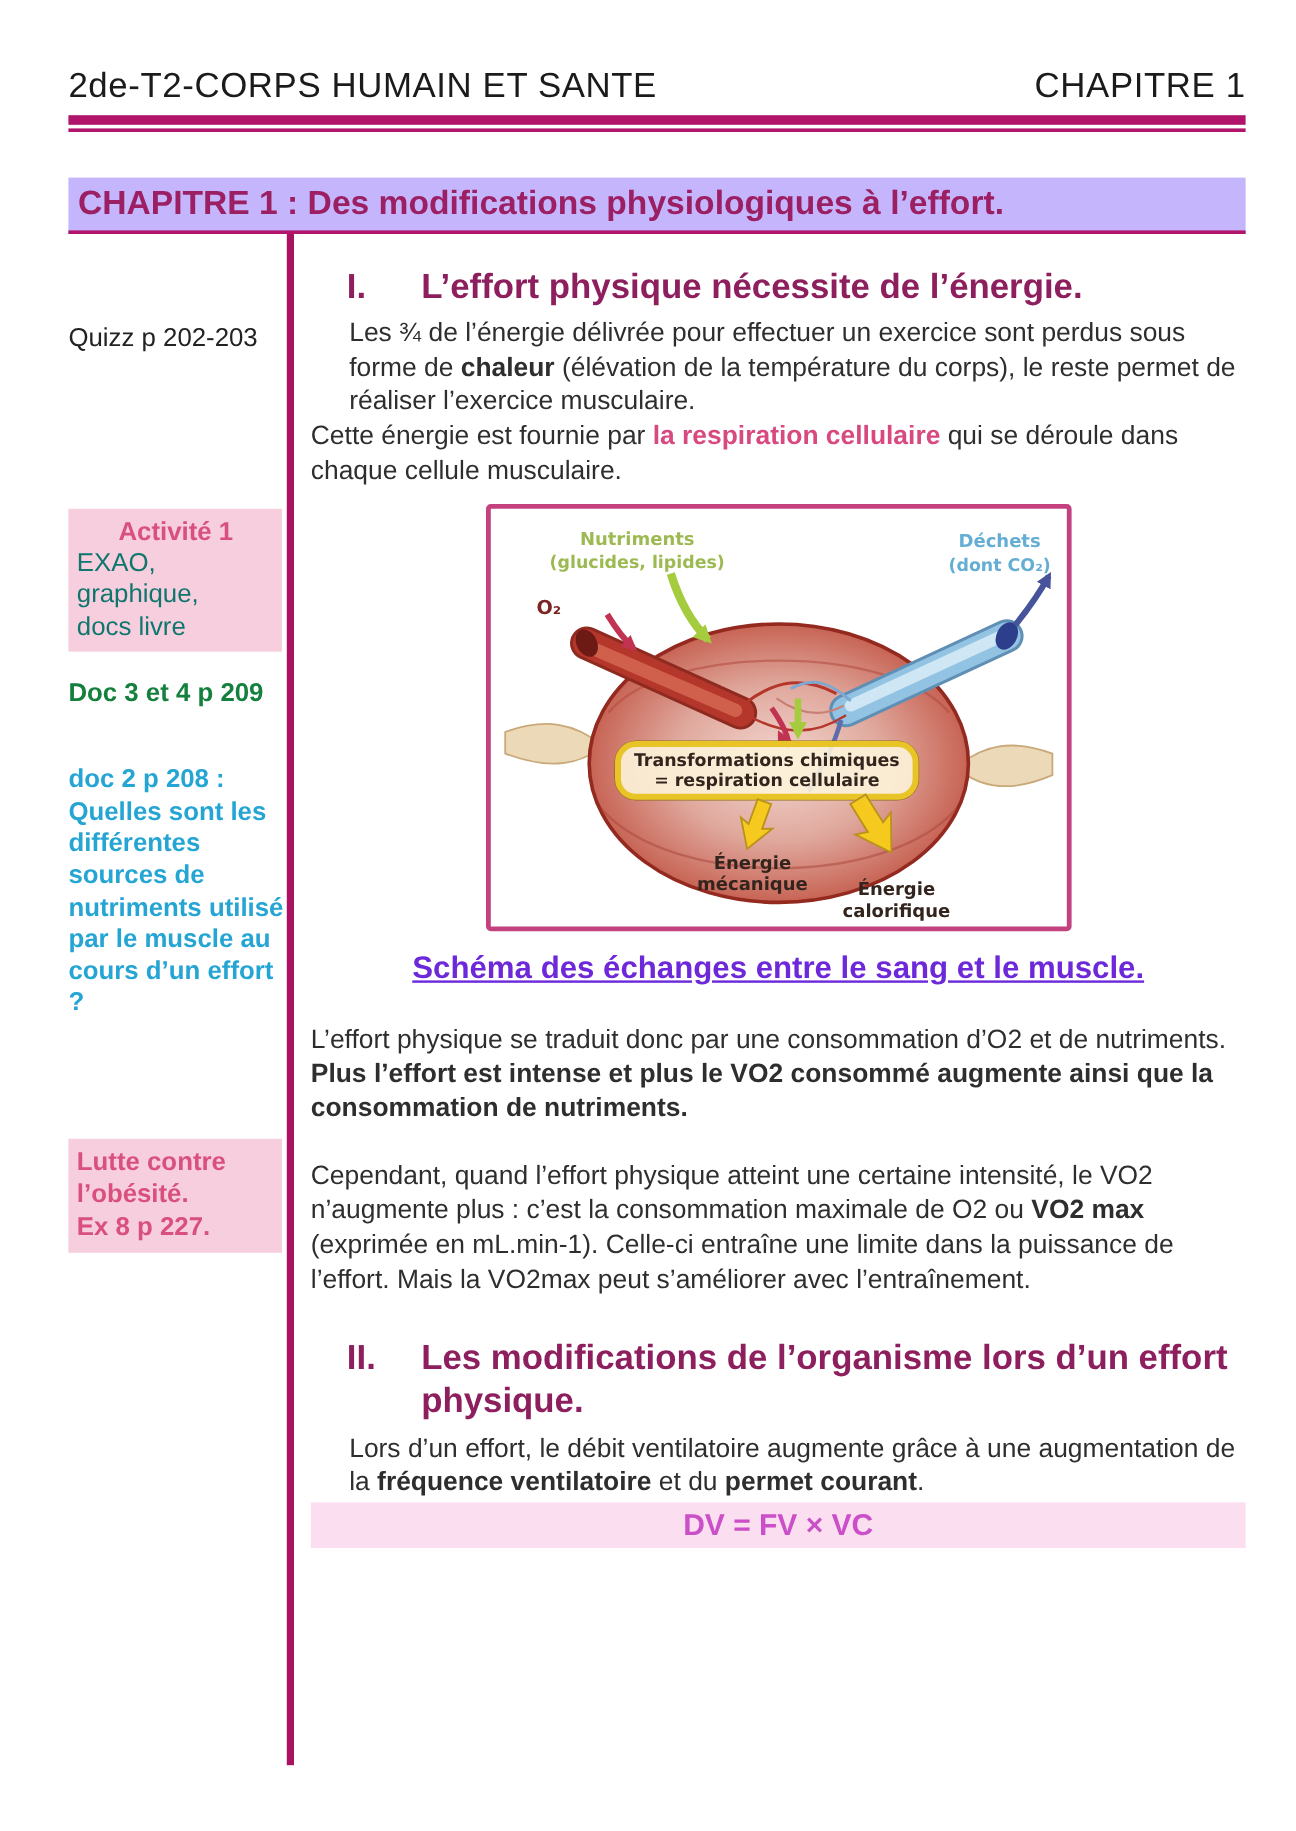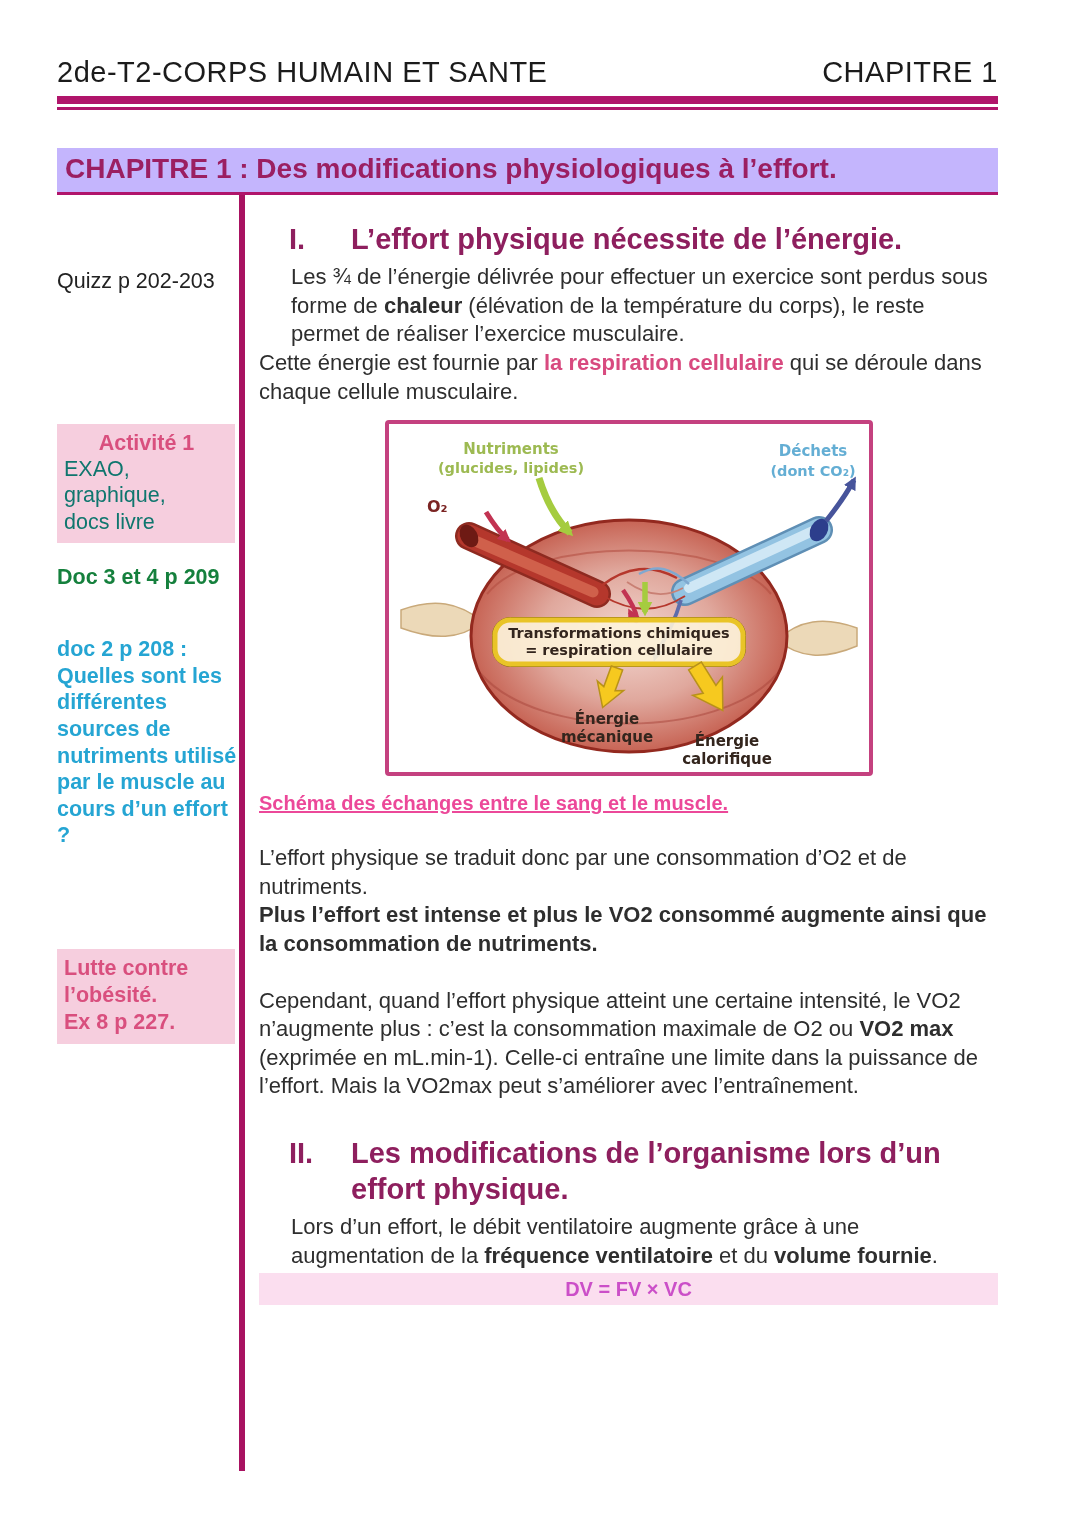--- a/index.html
+++ b/index.html
@@ -1,18 +1,18 @@
 <!DOCTYPE html>
 <html><head>
 <meta charset="utf-8">
 <style>
   html,body{margin:0;padding:0;background:#ffffff;}
   .page{
     width:1080px;height:1526px;box-sizing:border-box;
-    padding:56px 82px 0 57px;background:#ffffff;position:relative;
+    padding:56px 42px 0 57px;background:#ffffff;position:relative;
     font-family:"Liberation Sans","DejaVu Sans",sans-serif;color:#2e2e2e;
     overflow:hidden;
   }
   
   .hdr-row{display:flex;justify-content:space-between;align-items:baseline;
     font-size:29px;color:#1b1b1b;letter-spacing:.5px;}
   .rule-thick{height:8px;background:#b0156b;margin-top:7px;}
   .rule-thin{height:3px;background:#b0156b;margin-top:3px;}
   
   .banner{margin-top:38px;background:#c4b5fd;color:#9b1f62;font-weight:bold;
@@ -38,25 +38,25 @@
   .sec2{margin-top:34px;}
   p{margin:0;}
   .p-top{margin-top:6px;margin-left:32px;}
   .mt{margin-top:28px;}
   .b{font-weight:bold;}
   .accent-pink{color:#d84a7f;font-weight:bold;}
   
   .figure{margin:14px 0 0 0;}
   .imgbox{width:480px;margin:0 auto;border:4px solid #c4417f;border-radius:4px;background:#ffffff;}
   .imgbox svg{display:block;}
-  .caption{margin-top:14px;font-weight:bold;text-decoration:underline;
-    font-size:20px;color:#ec4899;}
+  .caption{margin-top:14px;text-align:center;font-weight:bold;text-decoration:underline;
+    font-size:26px;color:#6d28d9;}
   
   .formula{margin-top:2px;background:#fbdeef;color:#cb4fc8;font-weight:bold;text-align:center;
-    font-size:20px;padding:3px 0;}
+    font-size:25px;padding:3px 0;}
   .conclusion{margin-top:30px;color:#d94f7e;font-weight:bold;line-height:1.34;}
 </style>
 </head>
 <body>
 
 <div class="page">
 
   <header>
     <div class="hdr-row">
       <span>2de-T2-CORPS HUMAIN ET SANTE</span>
@@ -204,20 +204,20 @@
       <p class="mt"><span>L’effort physique se traduit donc par une consommation d’O2 et de nutriments.</span></p>
       <p><span class="b">Plus l’effort est intense et plus le VO2 consommé augmente ainsi que la consommation de nutriments.</span></p>
 
       <p class="mt"><span>Cependant, quand l’effort physique atteint une certaine intensité, le VO2 n’augmente plus : c’est la consommation maximale de O2 ou </span><span class="b">VO2 max</span><span> (exprimée en mL.min-1). Celle-ci entraîne une limite dans la puissance de l’effort. Mais la VO2max peut s’améliorer avec l’entraînement.</span></p>
 
       <h2 class="sec sec2">
         <span class="num">II.</span>
         <span>Les modifications de l’organisme lors d’un effort physique.</span>
       </h2>
 
-      <p class="p-top"><span>Lors d’un effort, le débit ventilatoire augmente grâce à une augmentation de la </span><span class="b">fréquence ventilatoire</span><span> et du </span><span class="b">volume fournie</span><span>.</span></p>
+      <p class="p-top"><span>Lors d’un effort, le débit ventilatoire augmente grâce à une augmentation de la </span><span class="b">fréquence ventilatoire</span><span> et du </span><span class="b">permet courant</span><span>.</span></p>
 
       <div class="formula">DV = FV × VC</div>
 
 
     </main>
   </div>
 </div>
 
 </body></html>

